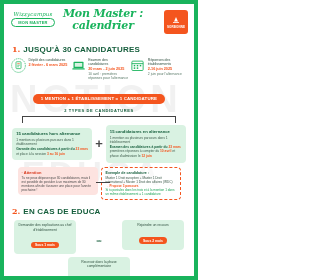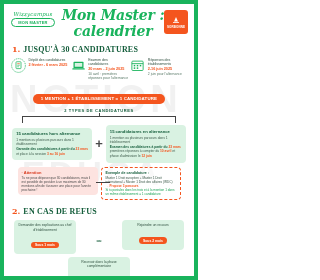--- a/index.html
+++ b/index.html
@@ -77,29 +77,29 @@
     font-size: 4px;
     font-weight: 700;
     color: #19b35c;
     letter-spacing: 0.2px;
     padding: 1px 2px;
     white-space: nowrap;
   }
 
   .title {
     position: absolute;
-    left: 56px;
+    left: 46px;
     top: 4px;
     width: 106px;
     text-align: center;
     font-family: "DejaVu Serif", serif;
     font-style: italic;
     font-weight: 700;
     color: #19b35c;
-    font-size: 14px;
+    font-size: 11px;
     line-height: 1.12;
     letter-spacing: -0.2px;
   }
 
   .logo {
     position: absolute;
     right: 6px;
     top: 6px;
     width: 24px;
     height: 24px;
@@ -134,21 +134,21 @@
     font-size: 8px;
     font-weight: 700;
     color: #f4551e;
     font-family: "DejaVu Serif", serif;
   }
   .sec-title {
     font-size: 8px;
     font-weight: 700;
     color: #155e3c;
     letter-spacing: 0.2px;
-    font-family: Liberation Serif, serif;
+    font-family: Liberation Sans, sans-serif;
   }
 
   
   .milestones {
     display: flex;
     justify-content: space-between;
     padding: 4px 6px 0 7px;
     gap: 2px;
   }
   .ms {
@@ -504,21 +504,21 @@
         <div class="ex-title">Exemple de candidature :</div>
         <div class="ex-line">Master 1 Droit européen + Master 1 Droit international + Master 1 Droit des affaires (IRDC)</div>
         <div class="ex-line ex-arrow">→ Propose 3 parcours</div>
         <div class="ex-result">Si tu postules dans les trois et à la mention 1 dans un même établissement = 1 candidature</div>
       </div>
 
     </div>
 
     <div class="sec-head" style="margin-top:6px;">
       <span class="sec-num">2.</span>
-      <span class="sec-title">EN CAS DE REFUS</span>
+      <span class="sec-title">EN CAS DE EDUCA</span>
     </div>
 
     <div class="refus-row">
 
       <div class="rbox">
         <div class="rbox-text">Demander des explications au chef d'établissement</div>
         <span class="rbox-badge">Sous 1 mois</span>
       </div>
 
       <div class="refus-or">ou</div>

